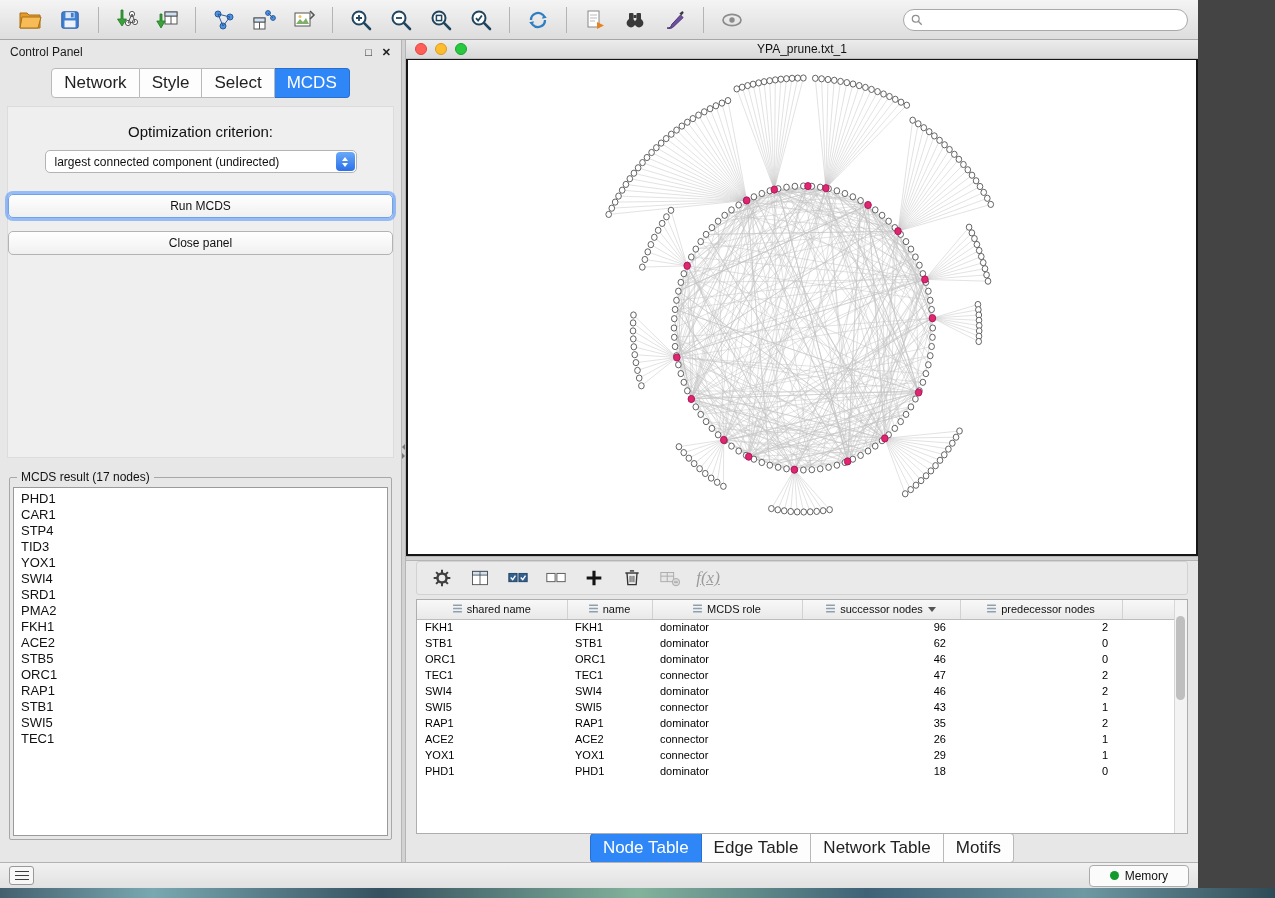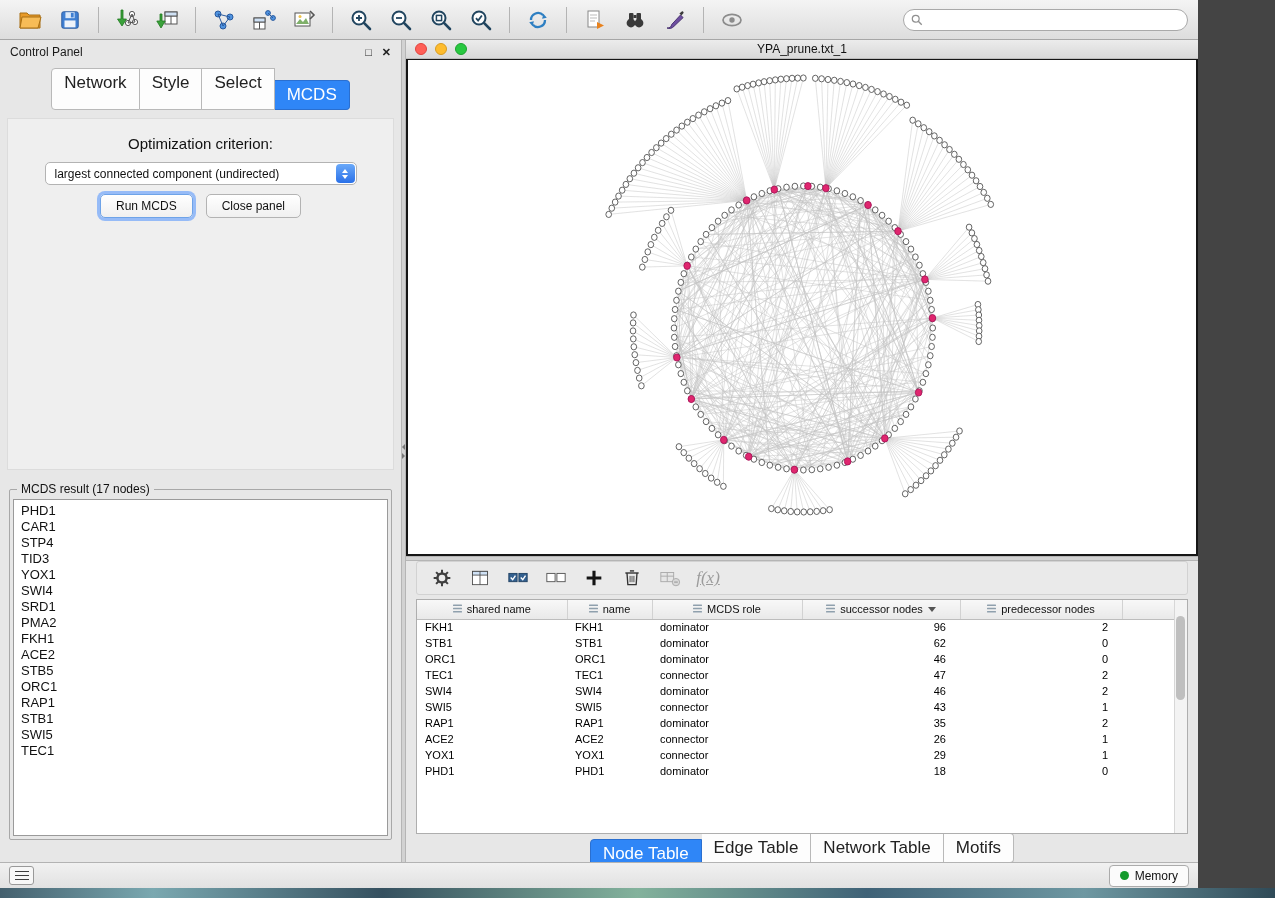--- a/index.html
+++ b/index.html
@@ -25,32 +25,32 @@
   .panel-header { height:24px; flex:0 0 24px; display:flex; align-items:center; padding:0 10px; font-size:12px; color:#1a1a1a; }
   .win-mini { margin-left:auto; display:flex; gap:10px; align-items:center; }
   .mini-ic { font-size:12px; color:#222; line-height:1; cursor:default; }
   .icon-float::before { content:"□"; font-size:11px; }
   .icon-close::before { content:"✕"; font-size:11px; font-weight:bold; }
 
   .ctl-tabs { display:flex; justify-content:center; margin-top:4px; }
   .seg { font-size:17px; padding:4px 12px; background:#fdfdfd; border:1px solid #b9b9b9; border-left:none; color:#222; }
   .seg:first-child { border-left:1px solid #b9b9b9; border-radius:4px 0 0 4px; }
   .seg:last-child { border-radius:0 4px 4px 0; }
-  .seg.active { background:#2f86f7; border-color:#2a6fd0; color:#fff;margin-top:12px; }
+  .seg.active { background:#2f86f7; border-color:#2a6fd0; color:#fff; }
 
   .inner-box { margin:8px 7px 0; background:#efefef; border:1px solid #dcdcdc; height:352px; text-align:center; }
   .opt-label { margin-top:16px; font-size:15px; }
   .dropdown { margin:10px auto 0; width:312px; height:23px; background:#fff; border:1px solid #b3b3b3; border-radius:5px;
               display:flex; align-items:center; font-size:12px; padding-left:9px; position:relative; text-align:left; }
   .stepper { position:absolute; right:1px; top:1px; bottom:1px; width:19px; border-radius:4px;
              background:linear-gradient(#6aa9f9,#2a70e8); display:flex; flex-direction:column; align-items:center; justify-content:center; gap:2px; }
   .stepper i { width:0; height:0; border-left:3.5px solid transparent; border-right:3.5px solid transparent; }
   .stepper .up { border-bottom:4px solid #fff; }
   .stepper .down { border-top:4px solid #fff; }
-  .btn-row { margin-top:9px; display:flex; justify-content:center; gap:13px; }
+  .btn-row { margin-top:21px; display:flex; justify-content:center; gap:13px;flex-direction:column; }
   .btn { font-family:"Liberation Sans",sans-serif; font-size:12px; padding:4px 15px; background:linear-gradient(#ffffff,#f0f0f0);
          border:1px solid #b3b3b3; border-radius:5px; color:#111; }
   .btn.focus-ring { box-shadow:0 0 0 3px rgba(77,144,254,.55); border-color:#6ea3e8; }
 
   .result-fieldset { margin:12px 9px 22px; flex:1; min-height:0; border:1px solid #a8a8a8; border-radius:2px;
                      padding:3px; display:flex; }
   .result-fieldset legend { font-size:12px; padding:0 4px; margin-left:4px; }
   .result-list { flex:1; background:#fff; border:1px solid #9a9a9a; padding:3px 7px; font-size:13px; line-height:16px;
                  overflow:hidden; text-align:left; }
 
@@ -99,21 +99,21 @@
   .vthumb { position:absolute; top:16px; right:2px; width:9px; height:84px; background:#bfbfbf; border-radius:5px; }
 
   .bottom-tabs { height:28px; flex:0 0 28px; display:flex; justify-content:center; align-items:center; }
 
   
   .statusbar { height:26px; flex:0 0 26px; background:linear-gradient(#f1f1f1,#e1e1e1); border-top:1px solid #b3b3b3;
                display:flex; align-items:center; padding:0 9px; }
   .hamburger { width:25px; height:19px; border:1px solid #999; border-radius:3px; background:#f7f7f7;
                display:flex; flex-direction:column; justify-content:center; align-items:center; gap:2.5px; }
   .hamburger i { display:block; width:14px; height:1.5px; background:#3e3e3e; }
-  .memory-btn { margin-left:auto; display:flex; align-items:center; gap:6px; font-size:12px; padding:3px 10px;
+  .memory-btn { margin-left:auto; display:flex; align-items:center; gap:6px; font-size:12px; padding:3px 20px;
                 border:1px solid #ababab; border-radius:4px; background:#fbfbfb; }
   .memdot { width:9px; height:9px; border-radius:50%; background:#149a2c; }
 
   .desktop-strip { height:10px; background:linear-gradient(90deg,#44606e,#7aa8b0 12%,#35505f 30%,#83b29c 50%,#3f6277 68%,#6e98a2 85%,#2f4a57); }
 </style>
 </head>
 <body>
 
 <div class="app">
 

